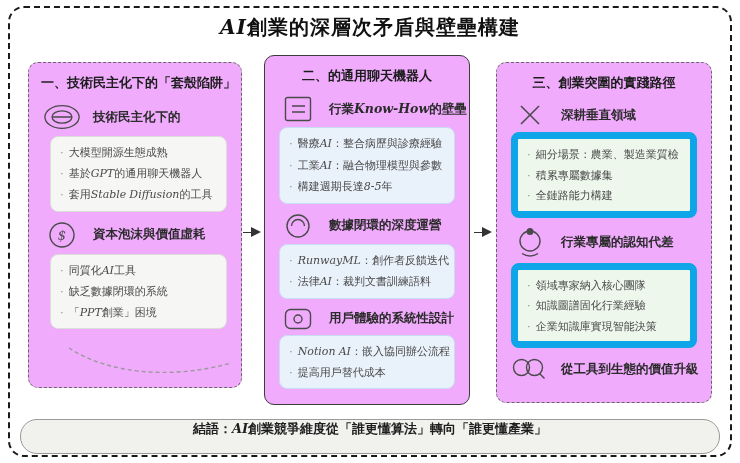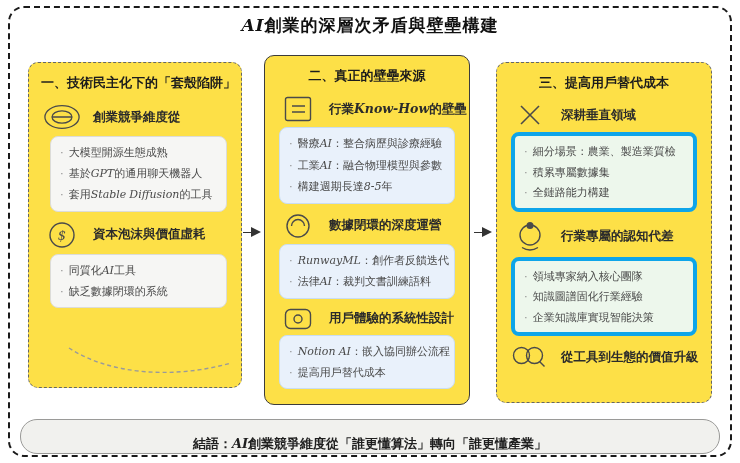--- a/index.html
+++ b/index.html
@@ -6,54 +6,54 @@
   body {
     width:740px; height:463px; position:relative; overflow:hidden;
     background:#ffffff; font-family:"Liberation Sans", sans-serif; color:#222;
   }
   .frame {
     position:absolute; left:8px; right:8px; top:6px; bottom:6px;
     border:2px dashed #1a1a1a; border-radius:16px; pointer-events:none;
   }
   .title {
     position:absolute; top:14px; left:0; width:100%; text-align:center;
-    font-size:17px; font-weight:bold; letter-spacing:1px; color:#111;
+    font-size:20px; font-weight:bold; letter-spacing:1px; color:#111;
   }
   .col {
-    position:absolute; box-sizing:border-box; background:#fde047; overflow:hidden;
+    position:absolute; box-sizing:border-box; background:#f0abfc; overflow:hidden;
     display:flex; flex-direction:column; padding:8px 12px;
   }
   .col1 { left:28px;  top:62px; width:214px; height:326px; border:1.5px dashed #666; border-radius:10px; }
   .col2 { left:264px; top:55px; width:206px; height:350px; border:1.5px solid #3c3c3c; border-radius:10px; }
   .col3 { left:496px; top:62px; width:216px; height:341px; border:1.5px dashed #666; border-radius:10px; }
   .col-header {
     text-align:center; font-weight:bold; font-size:13px; color:#1c1c1c;
     margin:3px 0 9px; white-space:nowrap;
   }
   .section { display:flex; align-items:center; gap:12px; margin:2px 2px 5px; }
   .icon { width:38px; flex:0 0 auto; display:flex; justify-content:center; align-items:center; }
   .icon svg { stroke:#4a4a4a; fill:none; stroke-width:1.4; }
   .sec-title { font-size:12.5px; font-weight:600; color:#2b2b2b; white-space:nowrap; }
   .box { border-radius:8px; padding:5px 9px; margin:0 2px 7px; }
   .item { font-size:11px; color:#4a4a4a; line-height:20.5px; white-space:nowrap; }
   .item::before { content:"·"; margin-right:5px; color:#888; }
   .gray  { background:#f6f6f4; border:1px solid #dcdcd8;margin-left:9px; }
   .blue  { background:#e9f1fb; border:1px solid #c9ddf2; }
-  .green { background:#edf7ec; border:4px solid #0ea5e9; }
+  .green { background:#edf7ec; border:7px solid #0ea5e9; }
   .curve { margin:auto 0 2px 24px; }
   .arrow { position:absolute; display:flex; align-items:center; }
   .a1 { left:243px; top:227px; }
   .a2 { left:474px; top:227px; }
   .arrow .tail { width:8px; height:0; border-top:1.6px solid #333; }
   .arrow .head { width:0; height:0; border-left:10px solid #333;
                  border-top:5px solid transparent; border-bottom:5px solid transparent; }
   .footer {
     position:absolute; left:20px; top:419px; width:700px; height:35px; box-sizing:border-box;
     background:#f1f1ee; border:1.2px solid #9a9a98; border-radius:17px;
-    display:flex; align-items:flex-end; justify-content:center;
+    display:flex; align-items:flex-start; justify-content:center;
     font-size:13px; font-weight:bold; color:#1f1f1f; white-space:nowrap;
   }
   .lat { font-family:"DejaVu Serif", serif; font-style:italic; }
 </style>
 </head>
 <body>
 
 <div class="frame"></div>
 
 <div class="title mx"><i class="lat">AI</i>創業的深層次矛盾與壁壘構建</div>
@@ -62,49 +62,50 @@
   <div class="col-header mx">一、技術民主化下的「套殼陷阱」</div>
 
   <div class="section">
     <span class="icon">
       <svg width="40" height="28" viewBox="0 0 40 28">
         <ellipse cx="20" cy="14" rx="18" ry="12"></ellipse>
         <ellipse cx="20" cy="14" rx="10.5" ry="6.5"></ellipse>
         <line x1="9.5" y1="14" x2="30.5" y2="14"></line>
       </svg>
     </span>
-    <span class="sec-title mx">創業競爭維度從</span>
+    <span class="sec-title mx">技術民主化下的</span>
   </div>
   <div class="box gray">
     <div class="item mx">大模型開源生態成熟</div>
     <div class="item mx">基於<i class="lat">GPT</i>的通用聊天機器人</div>
     <div class="item mx">套用<i class="lat">Stable</i> <i class="lat">Diffusion</i>的工具</div>
   </div>
 
   <div class="section">
     <span class="icon">
       <svg width="28" height="28" viewBox="0 0 28 28">
         <circle cx="14" cy="14" r="12"></circle>
         <text x="14" y="18.5" text-anchor="middle" font-size="13" font-style="italic" font-family="DejaVu Serif, serif" fill="#4a4a4a" stroke="none">$</text>
       </svg>
     </span>
     <span class="sec-title mx">資本泡沫與價值虛耗</span>
   </div>
   <div class="box gray">
     <div class="item mx">同質化<i class="lat">AI</i>工具</div>
     <div class="item mx">缺乏數據閉環的系統</div>
+    <div class="item mx">「<i class="lat">PPT</i>創業」困境</div>
   </div>
 
   <svg class="curve" width="170" height="34" viewBox="0 0 170 34">
     <path d="M4,5 C45,32 110,36 166,20" stroke="#9a9a9a" stroke-width="1.4" fill="none" stroke-dasharray="4 3"></path>
   </svg>
 </div>
 
 <div class="col col2">
-  <div class="col-header mx">二、真正的壁壘來源</div>
+  <div class="col-header mx">二、的通用聊天機器人</div>
 
   <div class="section">
     <span class="icon">
       <svg width="28" height="26" viewBox="0 0 28 26">
         <rect x="1.5" y="1.5" width="25" height="23" rx="2"></rect>
         <line x1="8" y1="10" x2="21" y2="10"></line>
         <line x1="8" y1="16" x2="21" y2="16"></line>
       </svg>
     </span>
     <span class="sec-title mx">行業<i class="lat">Know-How</i>的壁壘</span>
@@ -138,21 +139,21 @@
     </span>
     <span class="sec-title mx">用戶體驗的系統性設計</span>
   </div>
   <div class="box blue">
     <div class="item mx"><i class="lat">Notion</i> <i class="lat">AI</i>：嵌入協同辦公流程</div>
     <div class="item mx">提高用戶替代成本</div>
   </div>
 </div>
 
 <div class="col col3">
-  <div class="col-header mx">三、提高用戶替代成本</div>
+  <div class="col-header mx">三、創業突圍的實踐路徑</div>
 
   <div class="section">
     <span class="icon">
       <svg width="24" height="24" viewBox="0 0 24 24">
         <line x1="3" y1="3" x2="21" y2="21" stroke-width="1.6"></line>
         <line x1="21" y1="3" x2="3" y2="21" stroke-width="1.6"></line>
       </svg>
     </span>
     <span class="sec-title mx">深耕垂直領域</span>
   </div>

